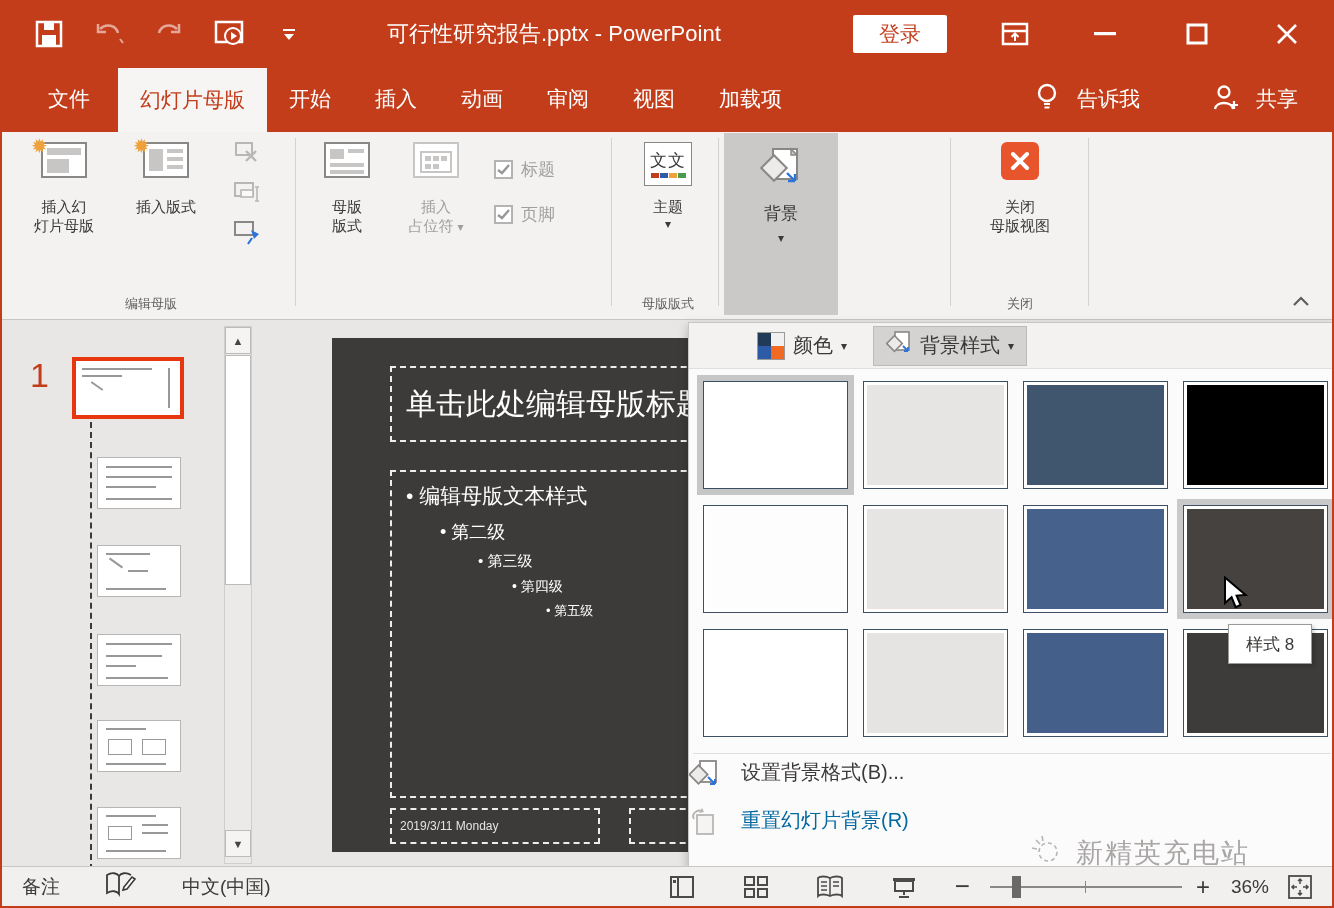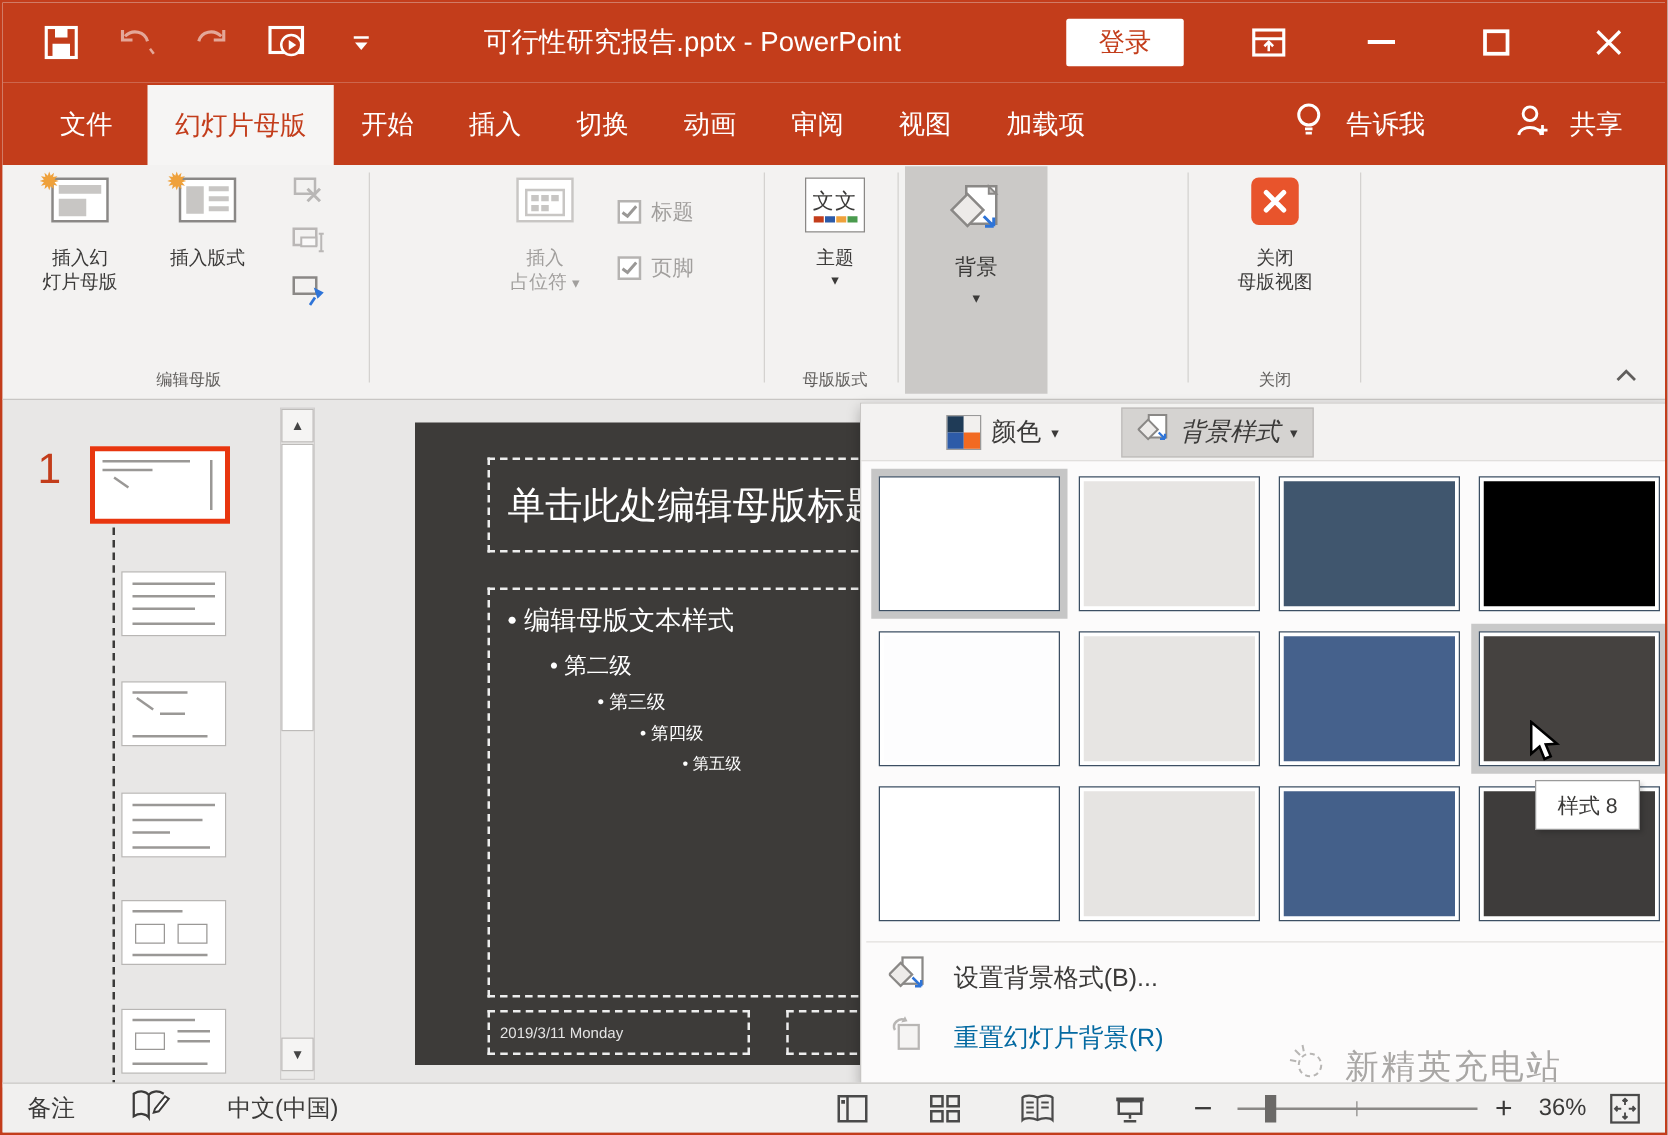--- a/index.html
+++ b/index.html
@@ -94,22 +94,22 @@
                 border-bottom:1px solid #E1DFDD; display:flex; align-items:center; }
   .dd-btn { display:flex; align-items:center; gap:8px; height:40px; padding:0 12px; font-size:20px; color:#3B3A39; }
   .dd-btn.hl { background:#D5D3D1; border:1px solid #BDBBB9; }
   .colorsq { display:grid; grid-template-columns:13px 13px; grid-template-rows:13px 13px; border:1px solid #999; }
   .swatch-cell { position:absolute; width:157px; height:120px; padding:6px; }
   .swatch-cell.selected { background:#C6C6C6; }
   .swatch-cell.hovered { background:#C9C9C9; }
   .swatch { width:100%; height:100%; border:1px solid #3D4F63; background:#fff; padding:3px; }
   .swatch .fill { width:100%; height:100%; }
   .dd-sep { position:absolute; left:4px; top:430px; width:638px; height:1px; background:#E1DFDD; }
-  .dd-item { position:absolute; left:0; width:100%; height:46px; display:flex; align-items:center; gap:22px;
-             padding-left:22px; font-size:20px; color:#3B3A39; }
+  .dd-item { position:absolute; left:0; width:100%; height:46px; display:flex; gap:22px;
+             font-size:20px; color:#3B3A39; }
   .dd-item.disabled { color:#0369a1; }
   .tooltip { position:absolute; left:1226px; top:622px; width:84px; height:40px; background:#FFFFFF;
              border:1px solid #9A9A9A; box-shadow:2px 2px 4px rgba(0,0,0,.2); display:flex; align-items:center;
              justify-content:center; font-size:17px; color:#3B3A39; z-index:8; }
   .cursor { position:absolute; left:1220px; top:574px; z-index:9; }
   .watermark { position:absolute; left:1024px; top:830px; display:flex; align-items:center; gap:10px; z-index:6;
                color:#A9A7A5; font-size:27px; letter-spacing:2px; }
 
   
   .statusbar { position:absolute; left:0; bottom:0; width:100%; height:40px; background:#F1F0EF;
@@ -187,21 +187,20 @@
           <path d="M2 2 L20 20 M20 2 L2 20" stroke="#fff" stroke-width="2.6"></path>
         </svg>
     </div>
   </div>
 
   <div class="tabrow">
     <div class="tab" style="padding:0 28px;">文件</div>
     <div class="tab active">幻灯片母版</div>
     <div class="tab">开始</div>
     <div class="tab">插入</div>
-    <div class="tab">切换</div>
     <div class="tab">动画</div>
     <div class="tab">审阅</div>
     <div class="tab">视图</div>
     <div class="tab">加载项</div>
     <div class="tab-right">
       <span>
         <svg width="24" height="30" viewBox="0 0 24 30">
             <circle cx="12" cy="11" r="8" fill="none" stroke="#fff" stroke-width="2.4"></circle>
             <path d="M9 22 L15 22 M9.5 25.5 L14.5 25.5" stroke="#fff" stroke-width="2.2"></path>
           </svg>
@@ -265,20 +264,32 @@
               <path d="M18 10 L26 14 L21 19 Z" fill="#2E74D8"></path>
               <path d="M19 18 L15 24" stroke="#2E74D8" stroke-width="2.2"></path>
             </svg>
         </div>
       </div>
       <div class="group-label">编辑母版</div>
     </div>
     <div class="vsep" style="left:293px;"></div>
 
     <div class="grp" style="left:300px;width:300px;">
+      <div class="bigbtn" style="left:10px;top:0;width:70px;">
+        <div class="iconbox">
+            <div class="docicon">
+          <div class="bar" style="left:4px;top:5px;width:14px;height:10px;"></div>
+          <div class="bar" style="left:22px;top:5px;width:16px;"></div>
+              <div class="bar" style="left:4px;top:19px;width:34px;"></div>
+              <div class="bar" style="left:4px;top:26px;width:34px;"></div>
+        </div>
+          </div>
+        <span>母版</span>
+        <span>版式</span>
+      </div>
       <div class="bigbtn disabled" style="left:92px;top:0;width:84px;">
         <div class="iconbox">
             <div class="docicon" style="border-color:#C8C6C4;">
           <svg width="42" height="32" viewBox="0 0 42 32">
                 <rect x="6" y="8" width="30" height="20" fill="none" stroke="#C8C6C4" stroke-width="2"></rect>
                 <rect x="10" y="12" width="6" height="5" fill="#C8C6C4"></rect>
                 <rect x="18" y="12" width="6" height="5" fill="#C8C6C4"></rect>
                 <rect x="26" y="12" width="6" height="5" fill="#C8C6C4"></rect>
                 <rect x="10" y="20" width="6" height="5" fill="#C8C6C4"></rect>
                 <rect x="18" y="20" width="6" height="5" fill="#C8C6C4"></rect>
@@ -443,21 +454,21 @@
       <div class="dd-btn" style="margin-left:56px;">
         <span class="colorsq">
           <i style="background:#1F3B57;"></i>
             <i style="background:#F2F0EE;"></i>
             <i style="background:#2D5BA8;"></i>
             <i style="background:#F26A21;"></i>
         </span>
         <span>颜色</span>
         <span class="arrow">▾</span>
       </div>
-      <div class="dd-btn hl" style="margin-left:38px;font-style:italic;">
+      <div class="dd-btn hl" style="margin-left:14px;">
         <span>
           <svg width="26" height="26" viewBox="0 0 26 26">
               <rect x="9" y="2" width="14" height="18" fill="#fff" stroke="#8A8886" stroke-width="1.6"></rect>
               <rect x="3" y="8" width="11" height="11" transform="rotate(-45 8.5 13.5)" fill="#EDEBE9" stroke="#8A8886" stroke-width="1.6"></rect>
               <path d="M17 16 L22 21 M22 21 L22 17 M22 21 L18 21" stroke="#2E74D8" stroke-width="1.8" fill="none"></path>
             </svg>
         </span>
         <span>背景样式</span>
         <span class="arrow">▾</span>
       </div>

